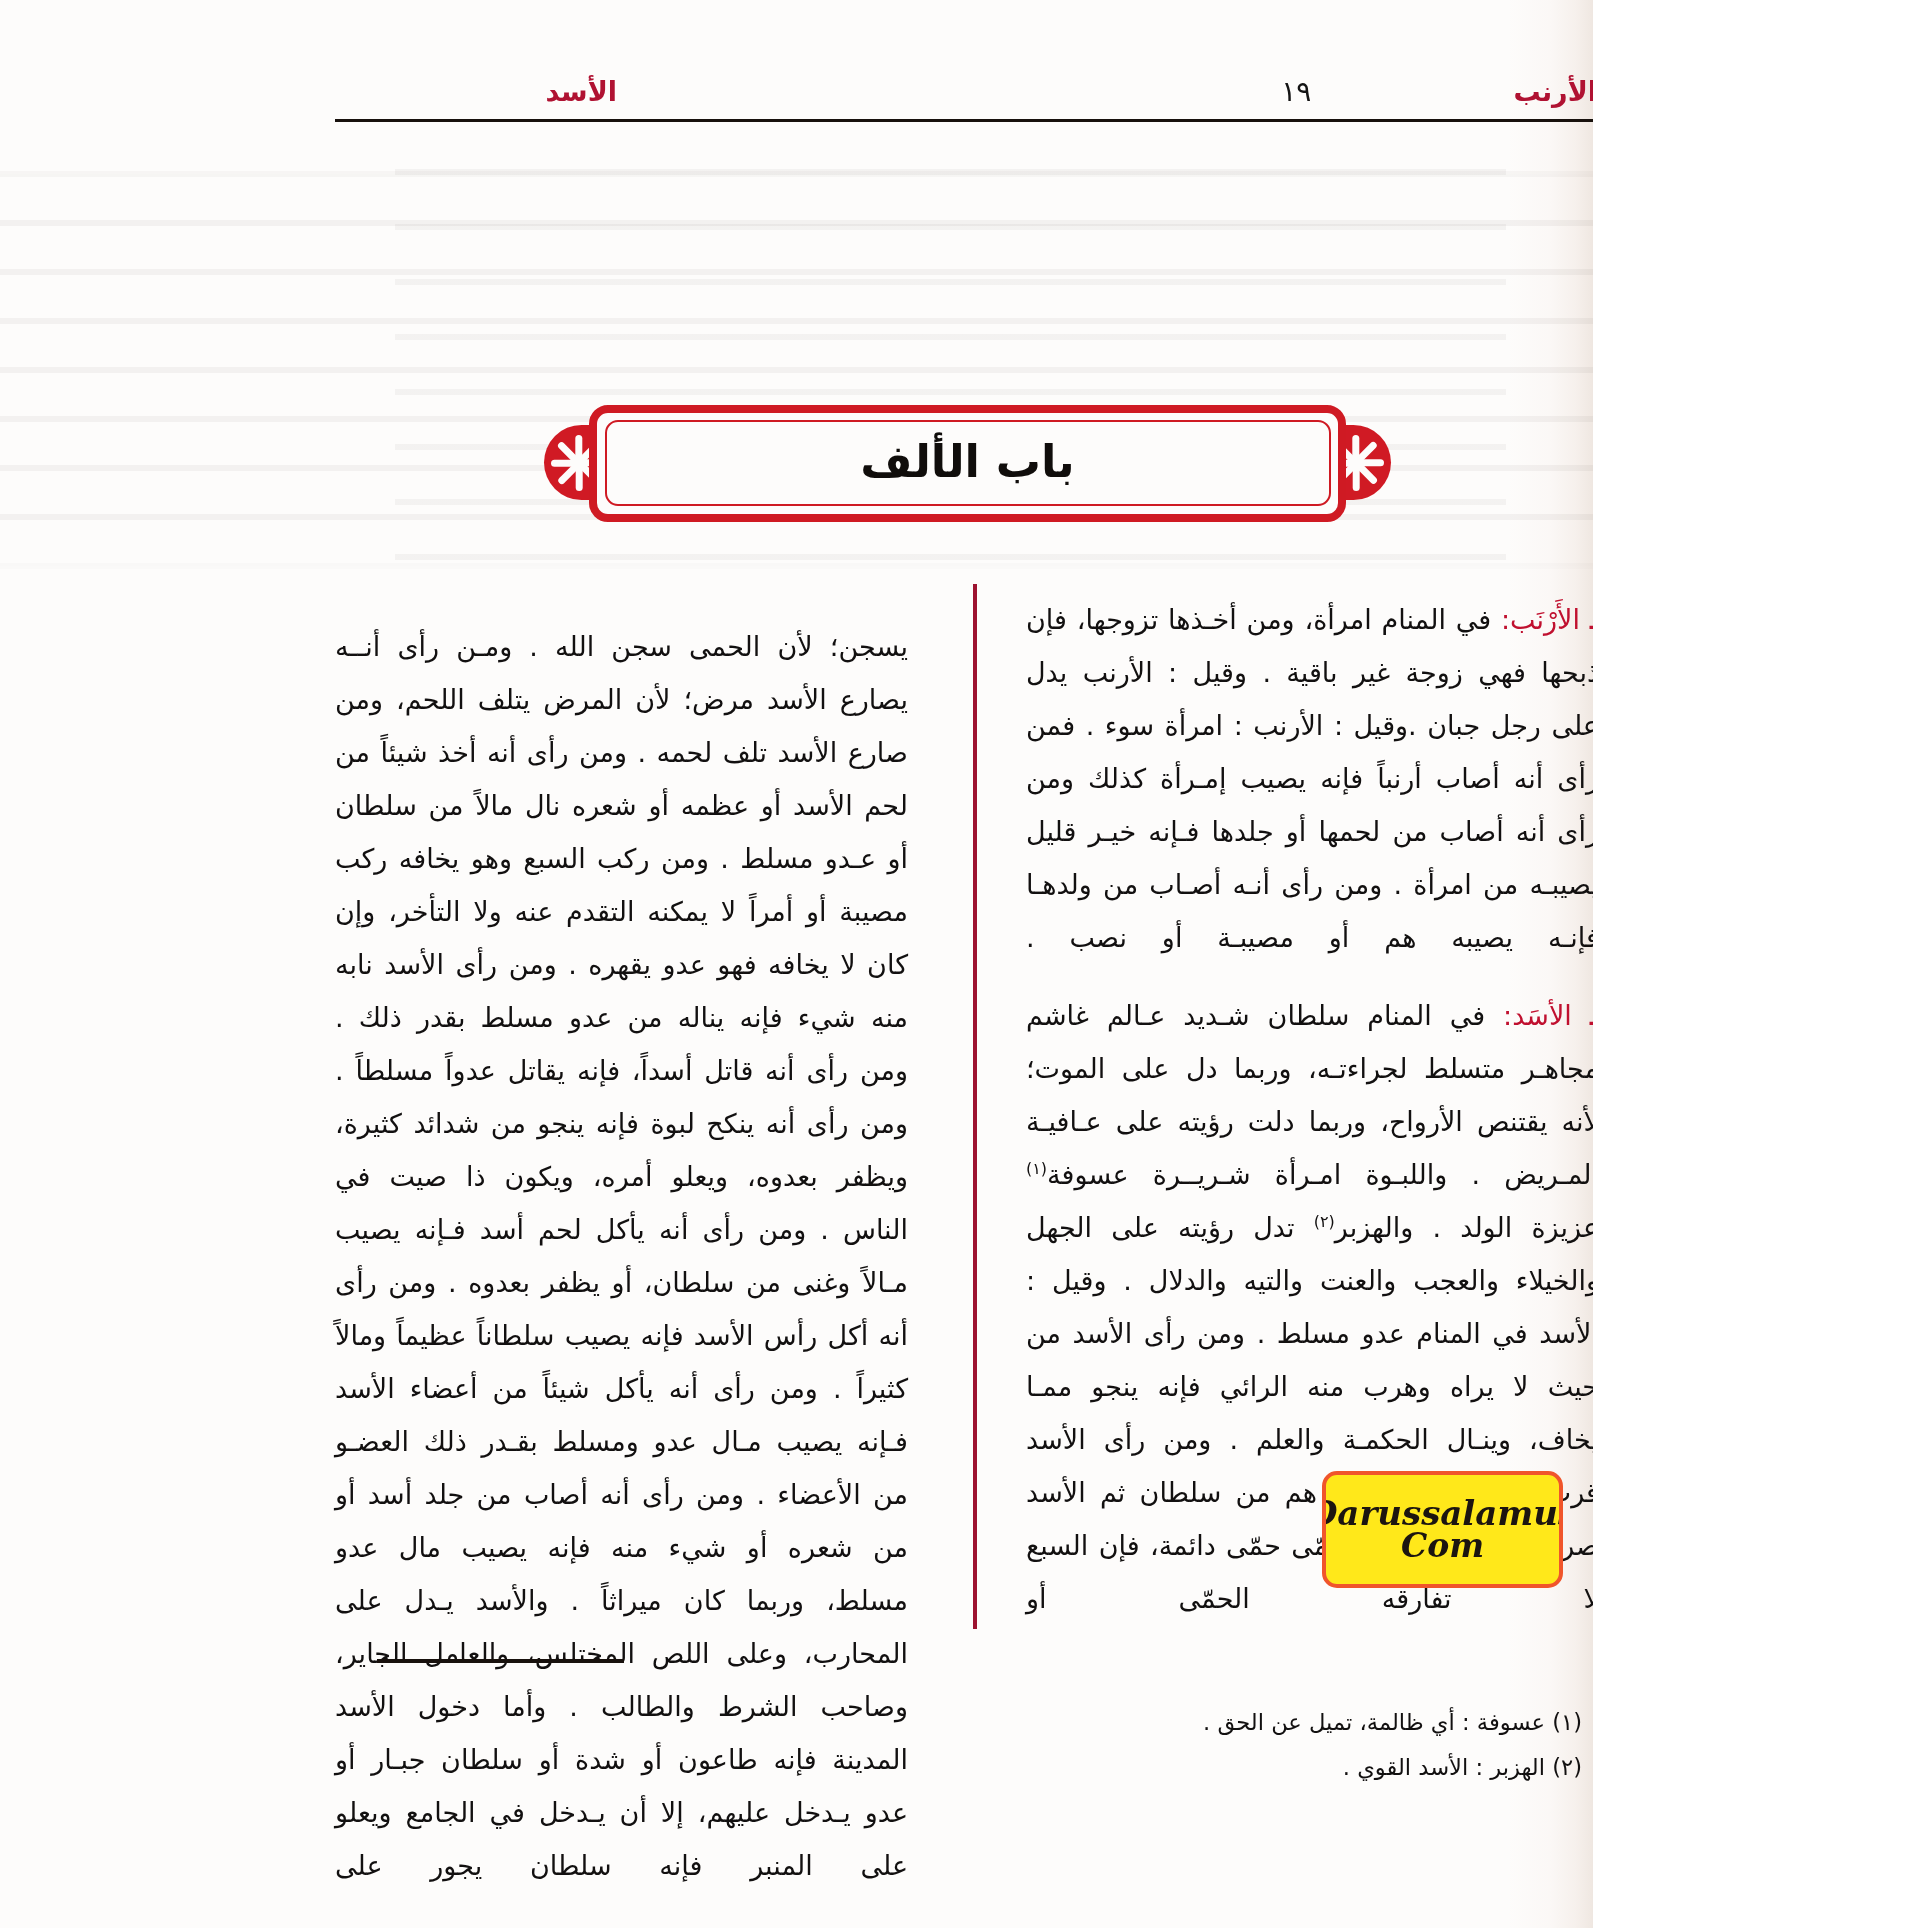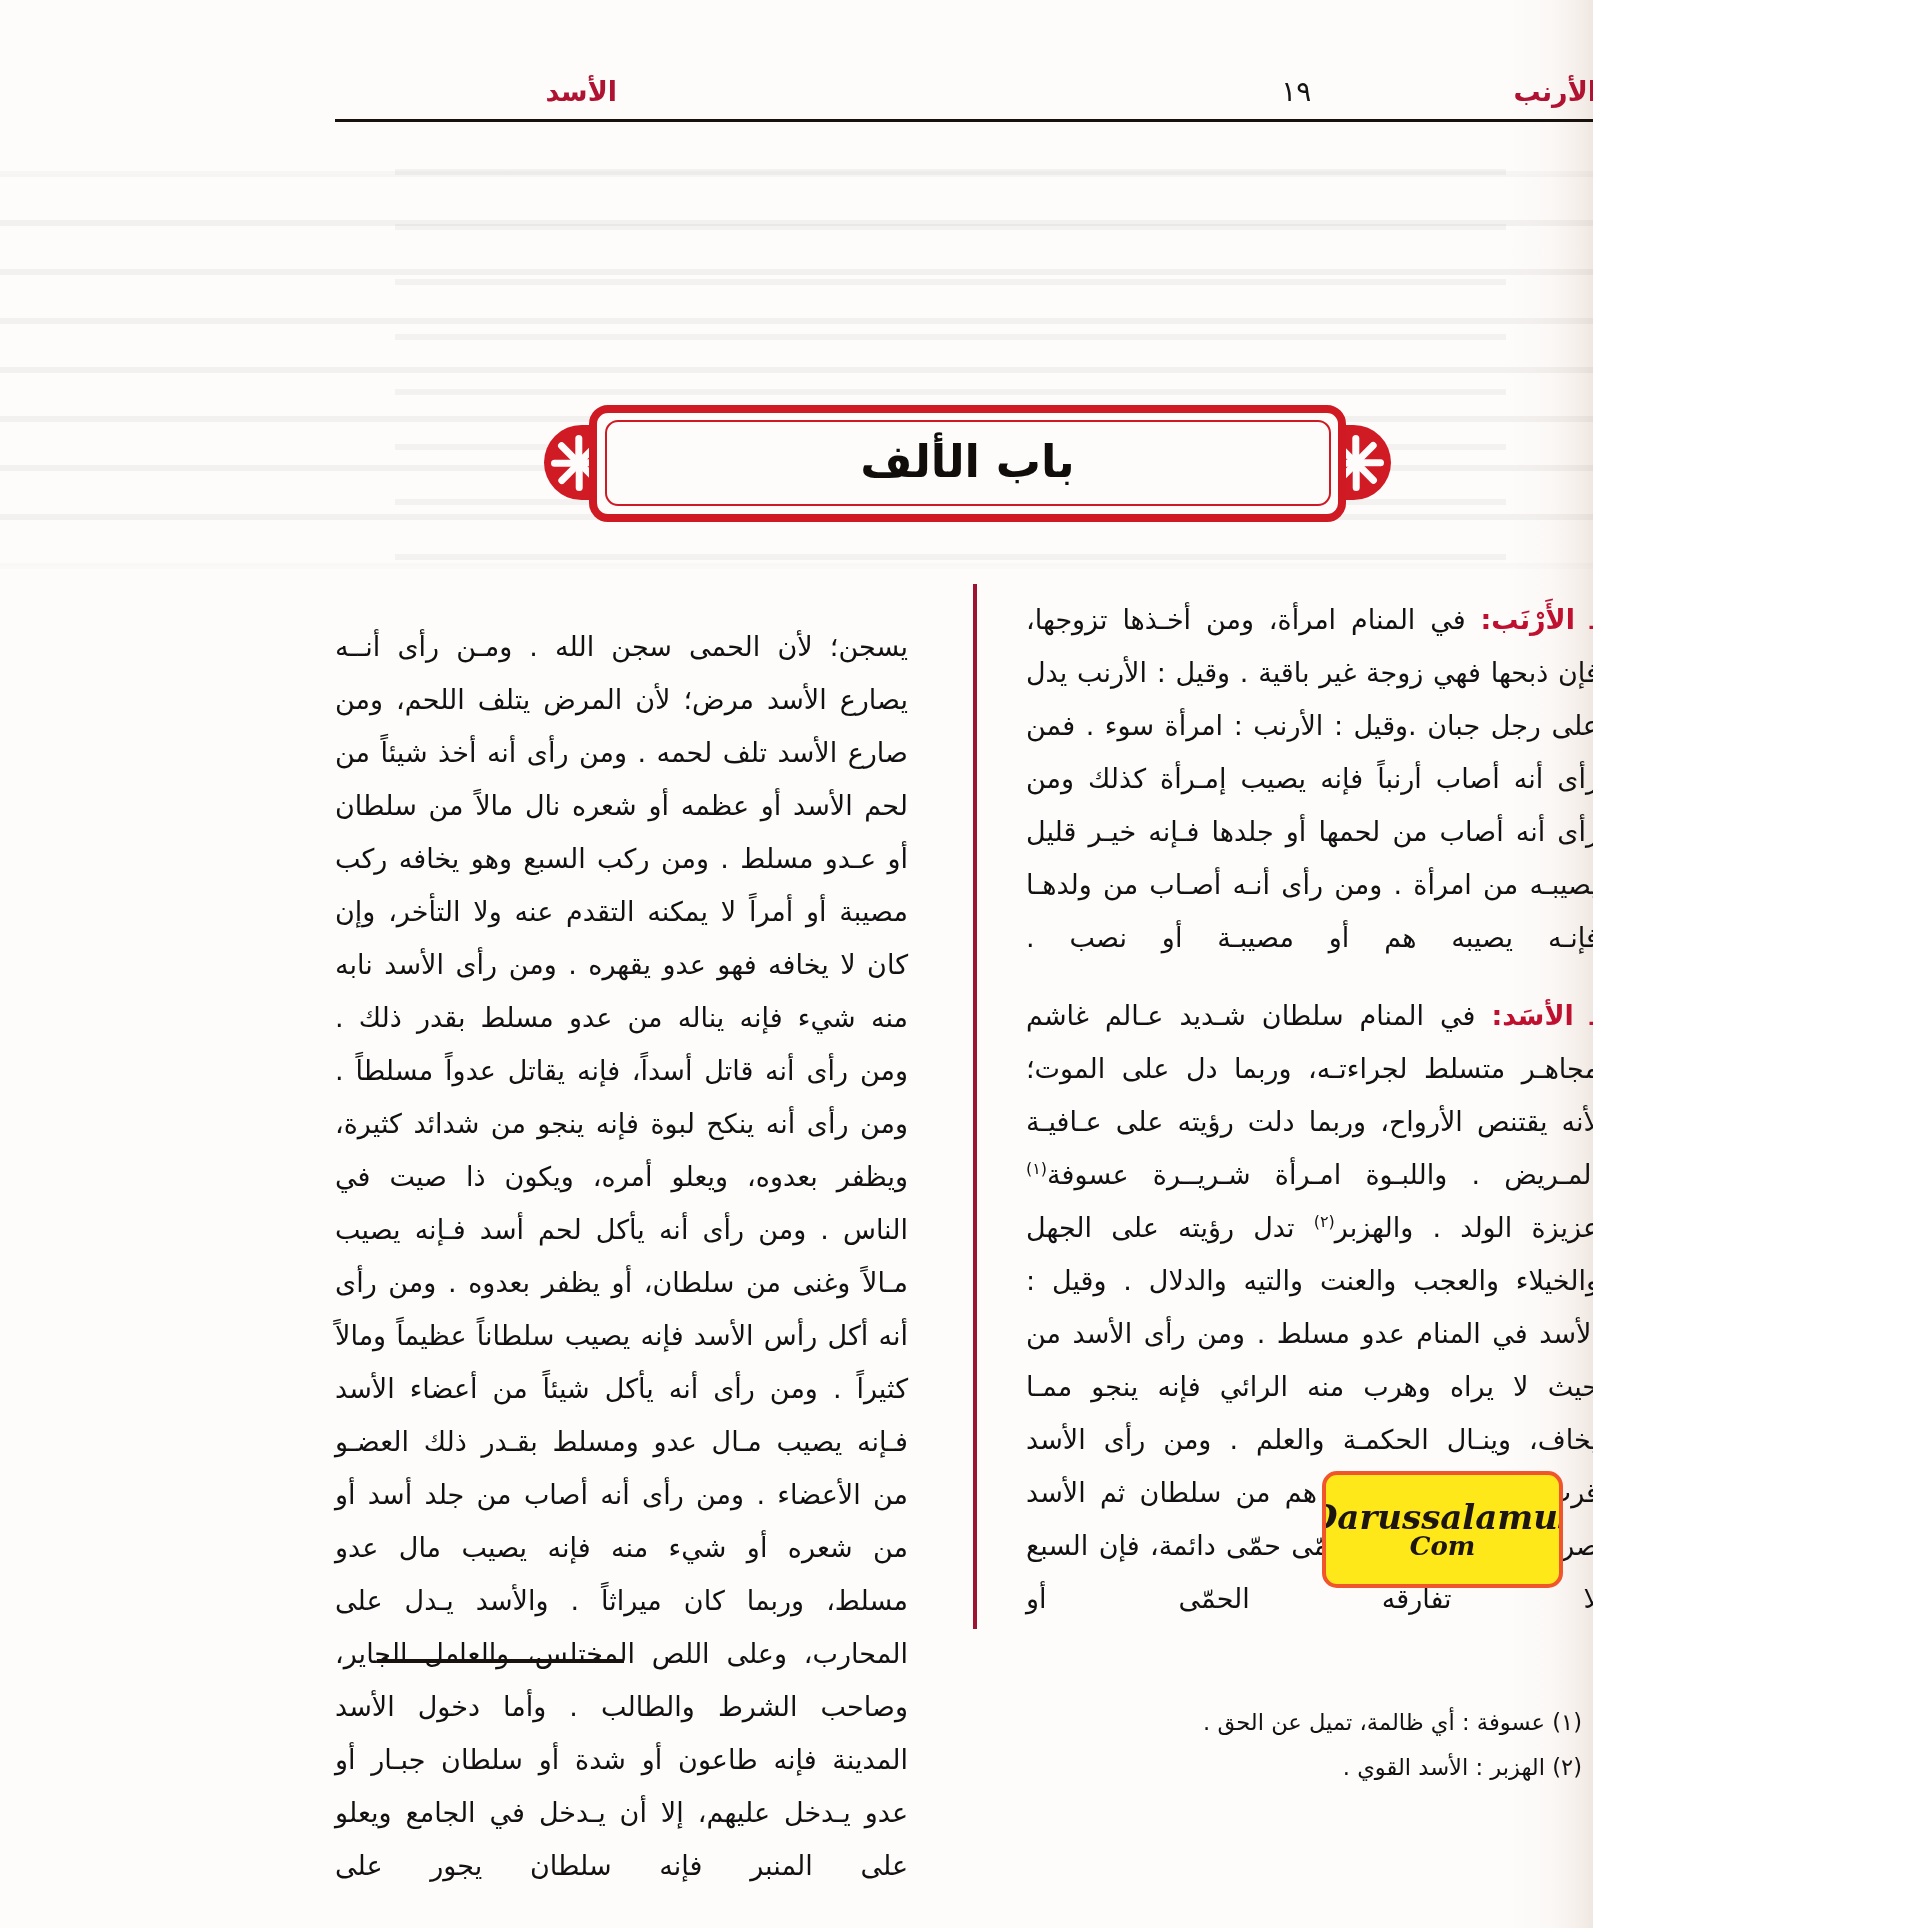--- a/index.html
+++ b/index.html
@@ -208,21 +208,21 @@
     top: -9.4px;
     width: 3.8px;
     height: 1045px;
     background: #9d1330;
   }
 
   .entry { margin: 0 0 24.5px 0; }
   .entry p { margin: 0; }
   .lemma {
     color: #c0102f;
-    font-weight: bold;
+    font-weight: normal;
   }
   .dash { color: #c0102f; font-weight: bold; }
   sup.fn {
     font-size: 16px;
     vertical-align: super;
     line-height: 0;
   }
 
   
   #fn-rule {
@@ -266,21 +266,21 @@
   }
   #watermark .wm-line {
     font-family: "DejaVu Serif", "Liberation Serif", serif;
     font-style: italic;
     font-weight: bold;
     font-size: 34px;
     color: #1c1510;
     line-height: 1.02;
     white-space: nowrap;
   }
-  #watermark .wm-line.two { font-size: 26px; margin-top: -1.9px; text-align: right; }
+  #watermark .wm-line.two { font-size: 33px; margin-top: -1.9px; text-align: right; }
 </style>
 </head>
 <body>
 
 <div id="scan">
 
   <div id="paper">
     <div id="showthrough"></div>
     <div id="showthrough2"></div>
 

